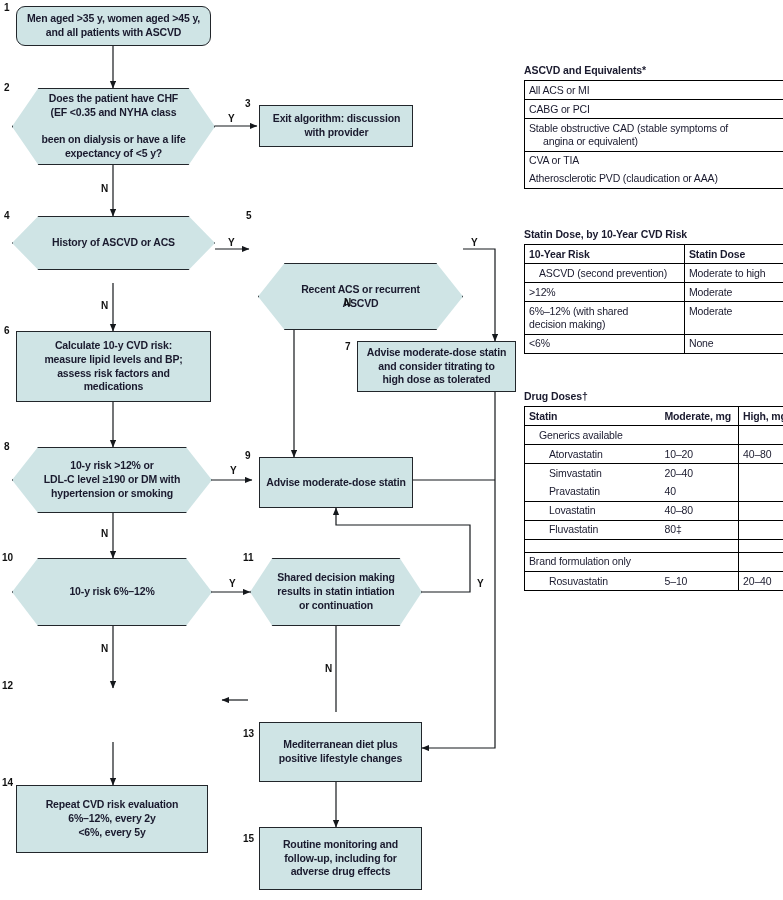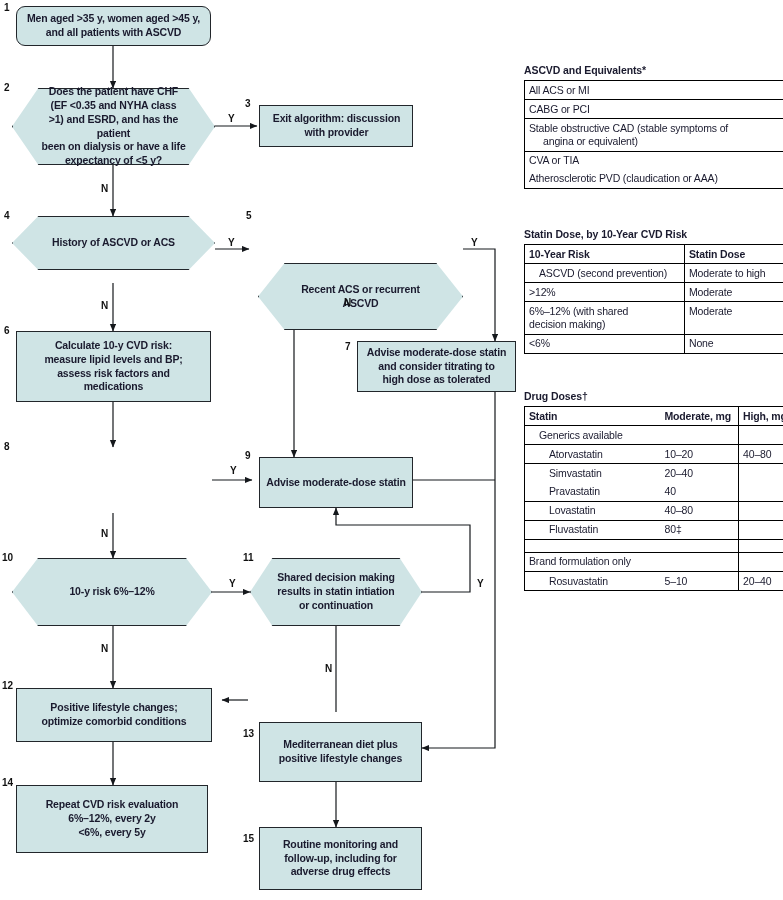--- a/index.html
+++ b/index.html
@@ -156,21 +156,21 @@
   <div class="node rounded" style="left:16px; top:6px; width:195px; height:40px;">
     <div class="boxtxt">
       <span>Men aged &gt;35 y, women aged &gt;45 y,</span><br><span>and all patients with ASCVD</span>
     </div>
   </div>
 
   <div class="numlabel" style="left:4px; top:82px;">2</div>
   <div class="node hex" style="left:12px; top:88px; width:203px; height:77px;">
     <div class="hexbg"></div>
     <div class="hextxt">
-      <span>Does the patient have CHF</span><br><span>(EF &lt;0.35 and NYHA class</span><br><span>&gt;1) and ESRD, and has the patient</span><br><span>been on dialysis or have a life</span><br><span>expectancy of &lt;5 y?</span>
+      <span>Does the patient have CHF</span><br><span>(EF &lt;0.35 and NYHA class</span><br><br><span>been on dialysis or have a life</span><br><span>expectancy of &lt;5 y?</span>
     </div>
   </div>
   <div class="yn" style="left:228px; top:113px;">Y</div>
   <div class="yn" style="left:101px; top:183px;">N</div>
 
   <div class="numlabel" style="left:245px; top:98px;">3</div>
   <div class="node" style="left:259px; top:105px; width:154px; height:42px;padding-left:7px;">
     <div class="boxtxt">
       <span>Exit algorithm: discussion</span><br><span>with provider</span>
     </div>
@@ -204,20 +204,26 @@
   </div>
 
   <div class="numlabel" style="left:345px; top:341px;">7</div>
   <div class="node" style="left:357px; top:341px; width:159px; height:51px;">
     <div class="boxtxt">
       <span>Advise moderate-dose statin</span><br><span>and consider titrating to</span><br><span>high dose as tolerated</span>
     </div>
   </div>
 
   <div class="numlabel" style="left:4px; top:441px;">8</div>
+  <div class="node hex" style="left:12px; top:447px; width:200px; height:66px;">
+    <div class="hexbg"></div>
+    <div class="hextxt">
+      <span>10-y risk &gt;12% or</span><br><span>LDL-C level ≥190 or DM with</span><br><span>hypertension or smoking</span>
+    </div>
+  </div>
   <div class="yn" style="left:230px; top:465px;">Y</div>
   <div class="yn" style="left:101px; top:528px;">N</div>
 
   <div class="numlabel" style="left:245px; top:450px;">9</div>
   <div class="node" style="left:259px; top:457px; width:154px; height:51px;">
     <div class="boxtxt">
       <span>Advise moderate-dose statin</span>
     </div>
   </div>
 
@@ -235,25 +241,20 @@
   <div class="node hex" style="left:250px; top:558px; width:172px; height:68px;">
     <div class="hexbg"></div>
     <div class="hextxt" style="width:80%;">
       <span>Shared decision making</span><br><span>results in statin intiation</span><br><span>or continuation</span>
     </div>
   </div>
   <div class="yn" style="left:477px; top:578px;">Y</div>
   <div class="yn" style="left:325px; top:663px;">N</div>
 
   <div class="numlabel" style="left:2px; top:680px;">12</div>
-  <div class="node" style="left:16px; top:688px; width:196px; height:54px;">
-    <div class="boxtxt">
-      <span>Positive lifestyle changes;</span><br><span>optimize comorbid conditions</span>
-    </div>
-  </div>
 
   <div class="numlabel" style="left:243px; top:728px;">13</div>
   <div class="node" style="left:259px; top:722px; width:163px; height:60px;">
     <div class="boxtxt">
       <span>Mediterranean diet plus</span><br><span>positive lifestyle changes</span>
     </div>
   </div>
 
   <div class="numlabel" style="left:2px; top:777px;">14</div>
   <div class="node" style="left:16px; top:785px; width:192px; height:68px;">

